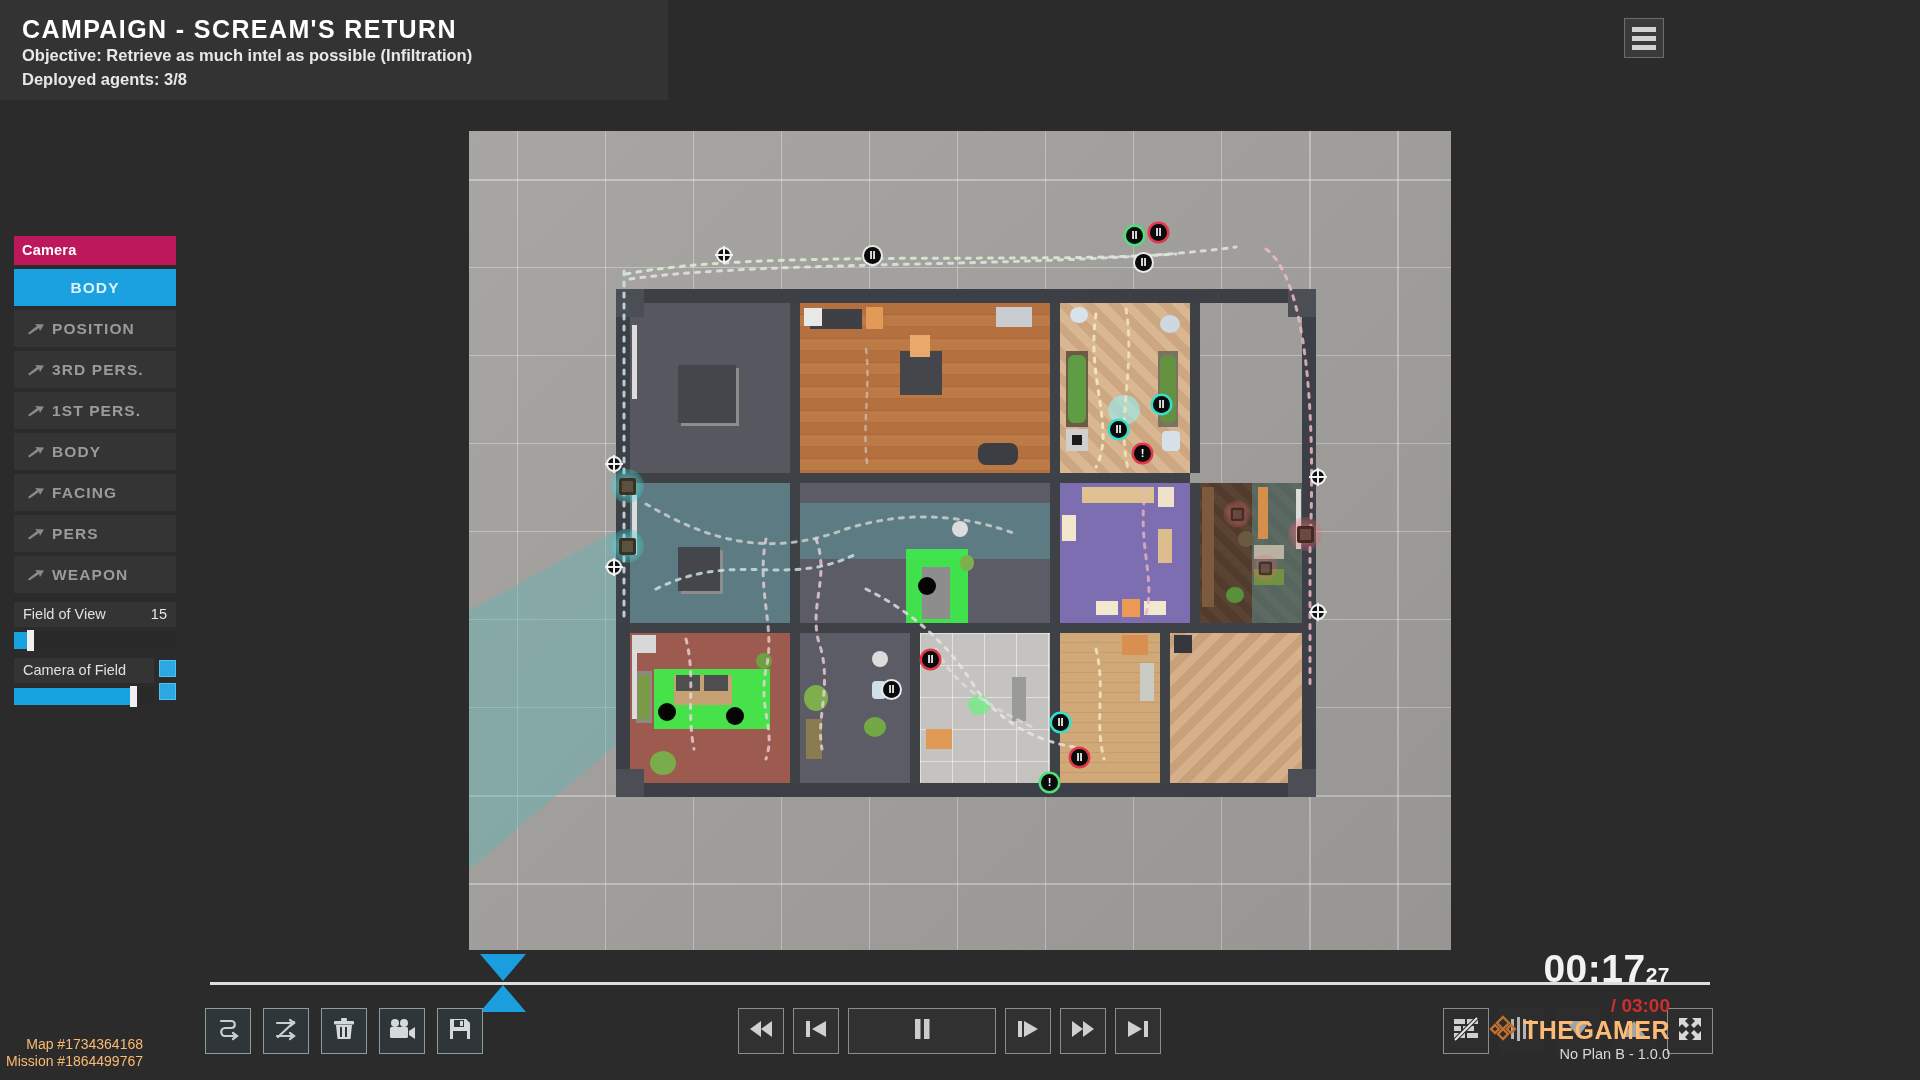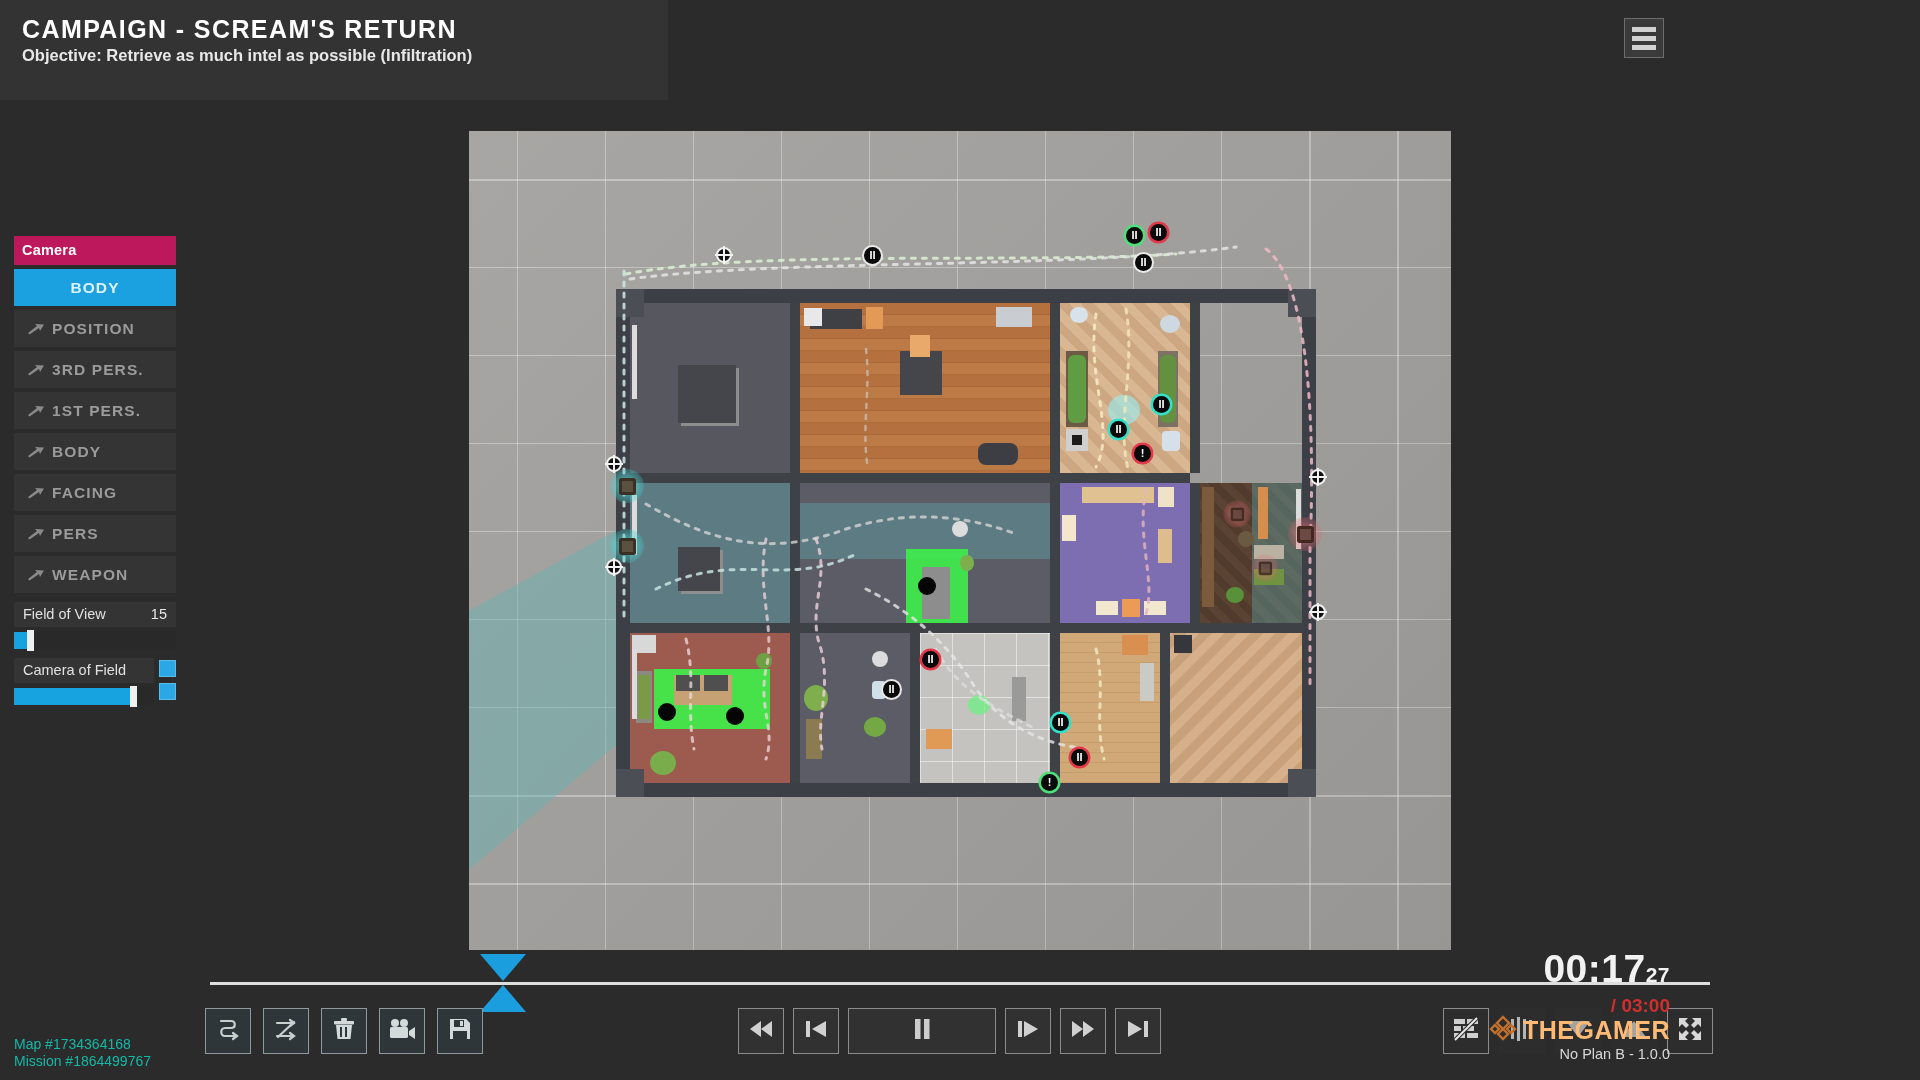--- a/index.html
+++ b/index.html
@@ -199,41 +199,42 @@
 
   #right-tools { position:absolute; left: 1443px; top: 1008px; display:flex; gap: 10px; }
   .rt-btn {
     width: 46px; height: 46px; background: #2d2d2d;
     display:flex; align-items:center; justify-content:center; cursor:pointer;
   }
   .rt-btn.bordered { border: 1px solid #8c8c8c; }
 
   
   #map-ids {
-    position:absolute; left: 14px; top: 1036px;
-    color: #14b8a6; font-size: 14px; line-height: 17px;
+    position:absolute; left: 6px; top: 1036px;
+    color: #fdba74; font-size: 14px; line-height: 17px; text-align: right;
   }
 
   
   #clock-area { position:absolute; right: 14px; top: 948px; width: 230px; text-align:right; }
   #clock-main { color:#f2f2f2; font-size: 39px; font-weight: bold; letter-spacing: .5px; line-height: 42px;}
   #clock-main .frac { font-size: 21px; }
   #clock-limit { color:#cf2f2f; font-size: 19px; font-weight: bold; line-height: 20px; }
   #brand { display:flex; align-items:center; justify-content:flex-end; gap: 6px; margin-top: -2px;}
   #brand-name { color:#fdba74; font-size: 25px; font-weight: bold; letter-spacing: .5px; }
   #game-version { color:#d8d8d8; font-size: 14.5px; line-height: 17px; }
 </style>
 </head>
 <body>
 
 <div id="app">
 
   <div id="header">
     <div id="mission-title">CAMPAIGN - SCREAM'S RETURN</div>
     <div id="mission-objective">Objective: Retrieve as much intel as possible (Infiltration)</div>
+    <div id="mission-agents">Deployed agents: 3/8</div>
   </div>
 
   <div id="menu-button">
     <span></span>
     <span></span>
     <span></span>
   </div>
 
   <div id="camera-panel">
     <div class="panel-header">Camera</div>

